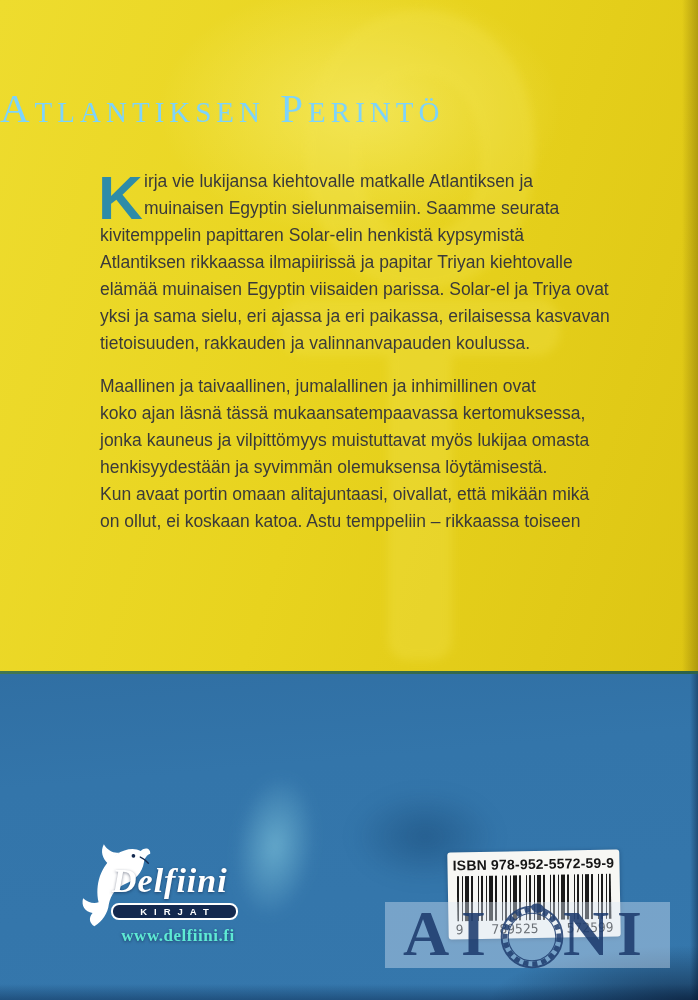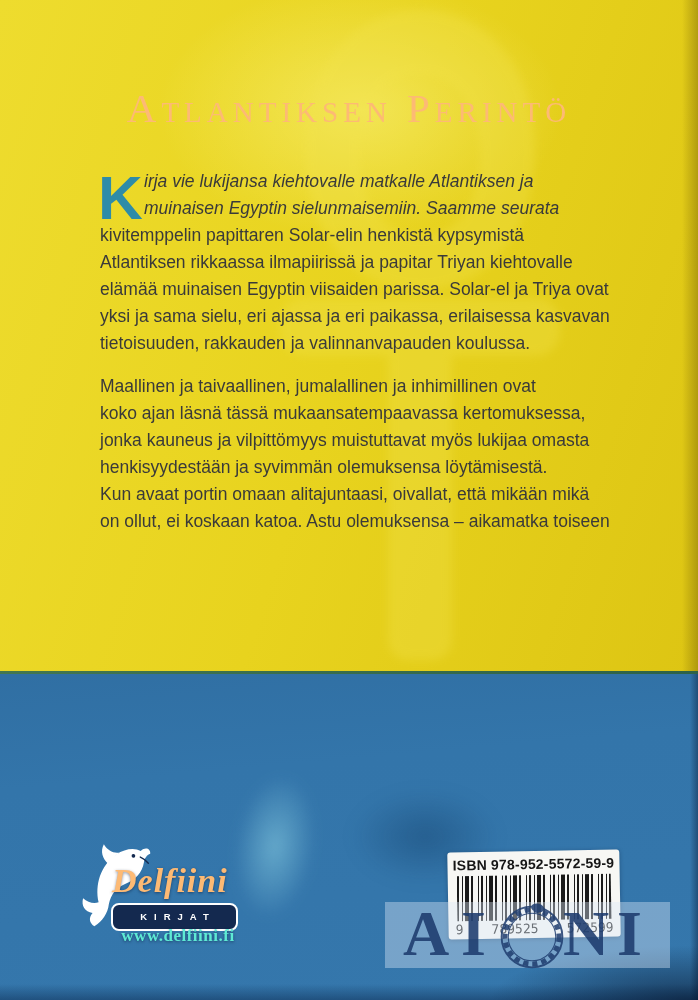--- a/index.html
+++ b/index.html
@@ -35,44 +35,43 @@
   }
   .divider {
     position: absolute; left: 0; top: 671px;
     width: 698px; height: 3px;
     background: linear-gradient(90deg, #44774f, #2e6247);
   }
 
   .book-title {
     position: absolute; left: 0; right: 0; top: 84px;
     margin: 0;
-    text-align: center;
     font-family: "Liberation Serif", serif;
     font-variant: small-caps;
     font-weight: normal;
     font-size: 41px;
     letter-spacing: 5px;
-    color: #fdba74;
+    color: #7dd3fc;
   }
 
   .synopsis {
     position: absolute; left: 100px; top: 168px;
     width: 540px;
     color: #3a3a3a;
     font-size: 17.5px;
   }
   .para { margin: 0; }
   .line {
     display: block;
     white-space: nowrap;
     height: 27px;
     line-height: 27px;
   }
   .p1 { position: relative; }
-  .p1 .line:nth-child(1), .p1 .line:nth-child(2) { padding-left: 44px; font-style: italic; }
+  .p1 .line:nth-child(1), .p1 .line:nth-child(2) { padding-left: 44px; }
   .p2 { margin-top: 16px; }
   .p3 { }
   .dropcap {
     position: absolute; left: 98px; top: 170px;
     font-size: 62px; line-height: 56px;
     font-weight: bold;
     color: #2e8ca8;
     font-family: "Liberation Sans", sans-serif;
   }
 
@@ -113,27 +112,27 @@
   .dolphin {
     position: absolute; left: 78px; top: 841px;
     transform: rotate(-4deg);
   }
   .publisher-name {
     position: absolute; left: 112px; top: 862px;
     font-family: "Liberation Serif", serif;
     font-style: italic;
     font-weight: bold;
     font-size: 34px;
-    color: #fdba74;
+    color: #ffffff;
     letter-spacing: 1px;
     text-shadow: 0 1px 3px rgba(10,20,50,0.5);
   }
   .kirjat-bar {
     position: absolute; left: 111px; top: 903px;
-    width: 127px; height: 28px;
+    width: 127px; height: 17px;
     box-sizing: border-box;
     background: #14294f;
     border: 2px solid #ffffff;
     border-radius: 8px;
     display: flex; align-items: center; justify-content: center;
   }
   .kirjat-text {
     font-size: 9.5px;
     font-weight: bold;
     color: #ffffff;
@@ -252,21 +251,21 @@
       <span class="line">tietoisuuden, rakkauden ja valinnanvapauden koulussa.</span>
     </p>
     <p class="para p2">
       <span class="line">Maallinen ja taivaallinen, jumalallinen ja inhimillinen ovat</span>
       <span class="line">koko ajan läsnä tässä mukaansatempaavassa kertomuksessa,</span>
       <span class="line">jonka kauneus ja vilpittömyys muistuttavat myös lukijaa omasta</span>
       <span class="line">henkisyydestään ja syvimmän olemuksensa löytämisestä.</span>
     </p>
     <p class="para p3">
       <span class="line">Kun avaat portin omaan alitajuntaasi, oivallat, että mikään mikä</span>
-      <span class="line">on ollut, ei koskaan katoa. Astu olemuksensa – aikamatka toiseen</span>
+      <span class="line">on ollut, ei koskaan katoa. Astu temppeliin – rikkaassa toiseen</span>
     </p>
   </div>
 
   <div class="divider"></div>
 
   <section class="blue">
     <div class="glare-cyan"></div>
     <div class="glare-dark"></div>
     <div class="bottom-shade"></div>
     <div class="corner-shade"></div>

